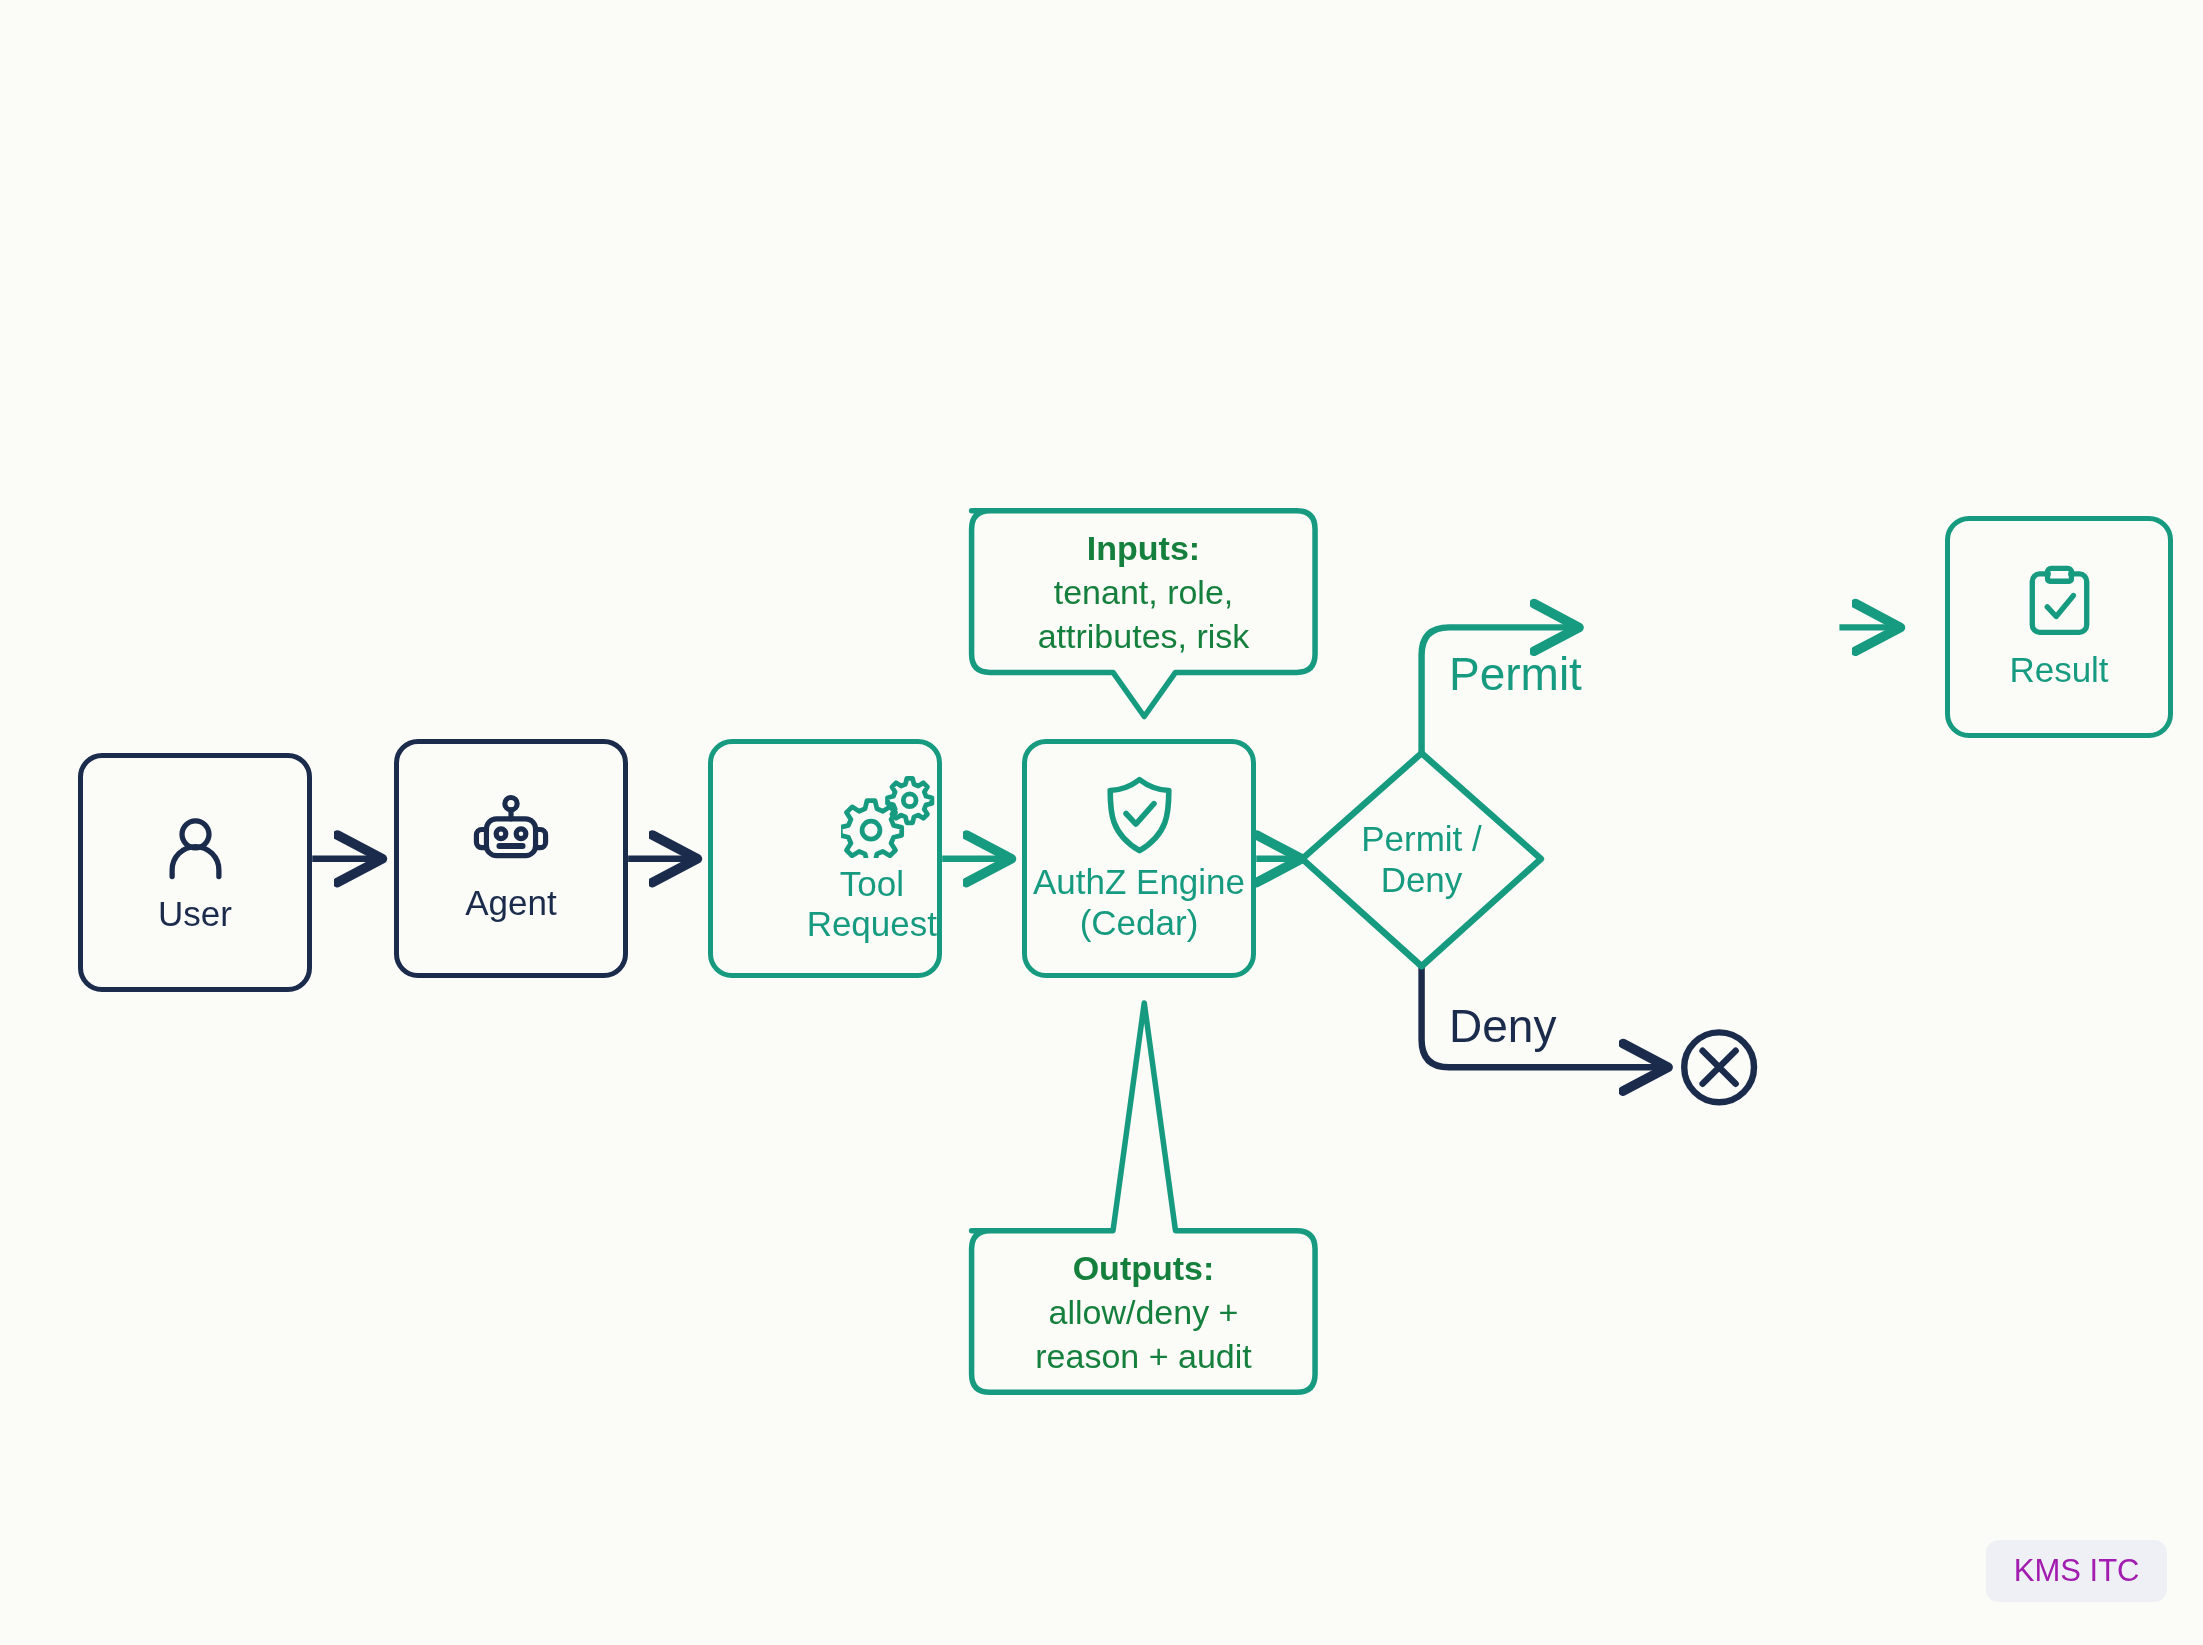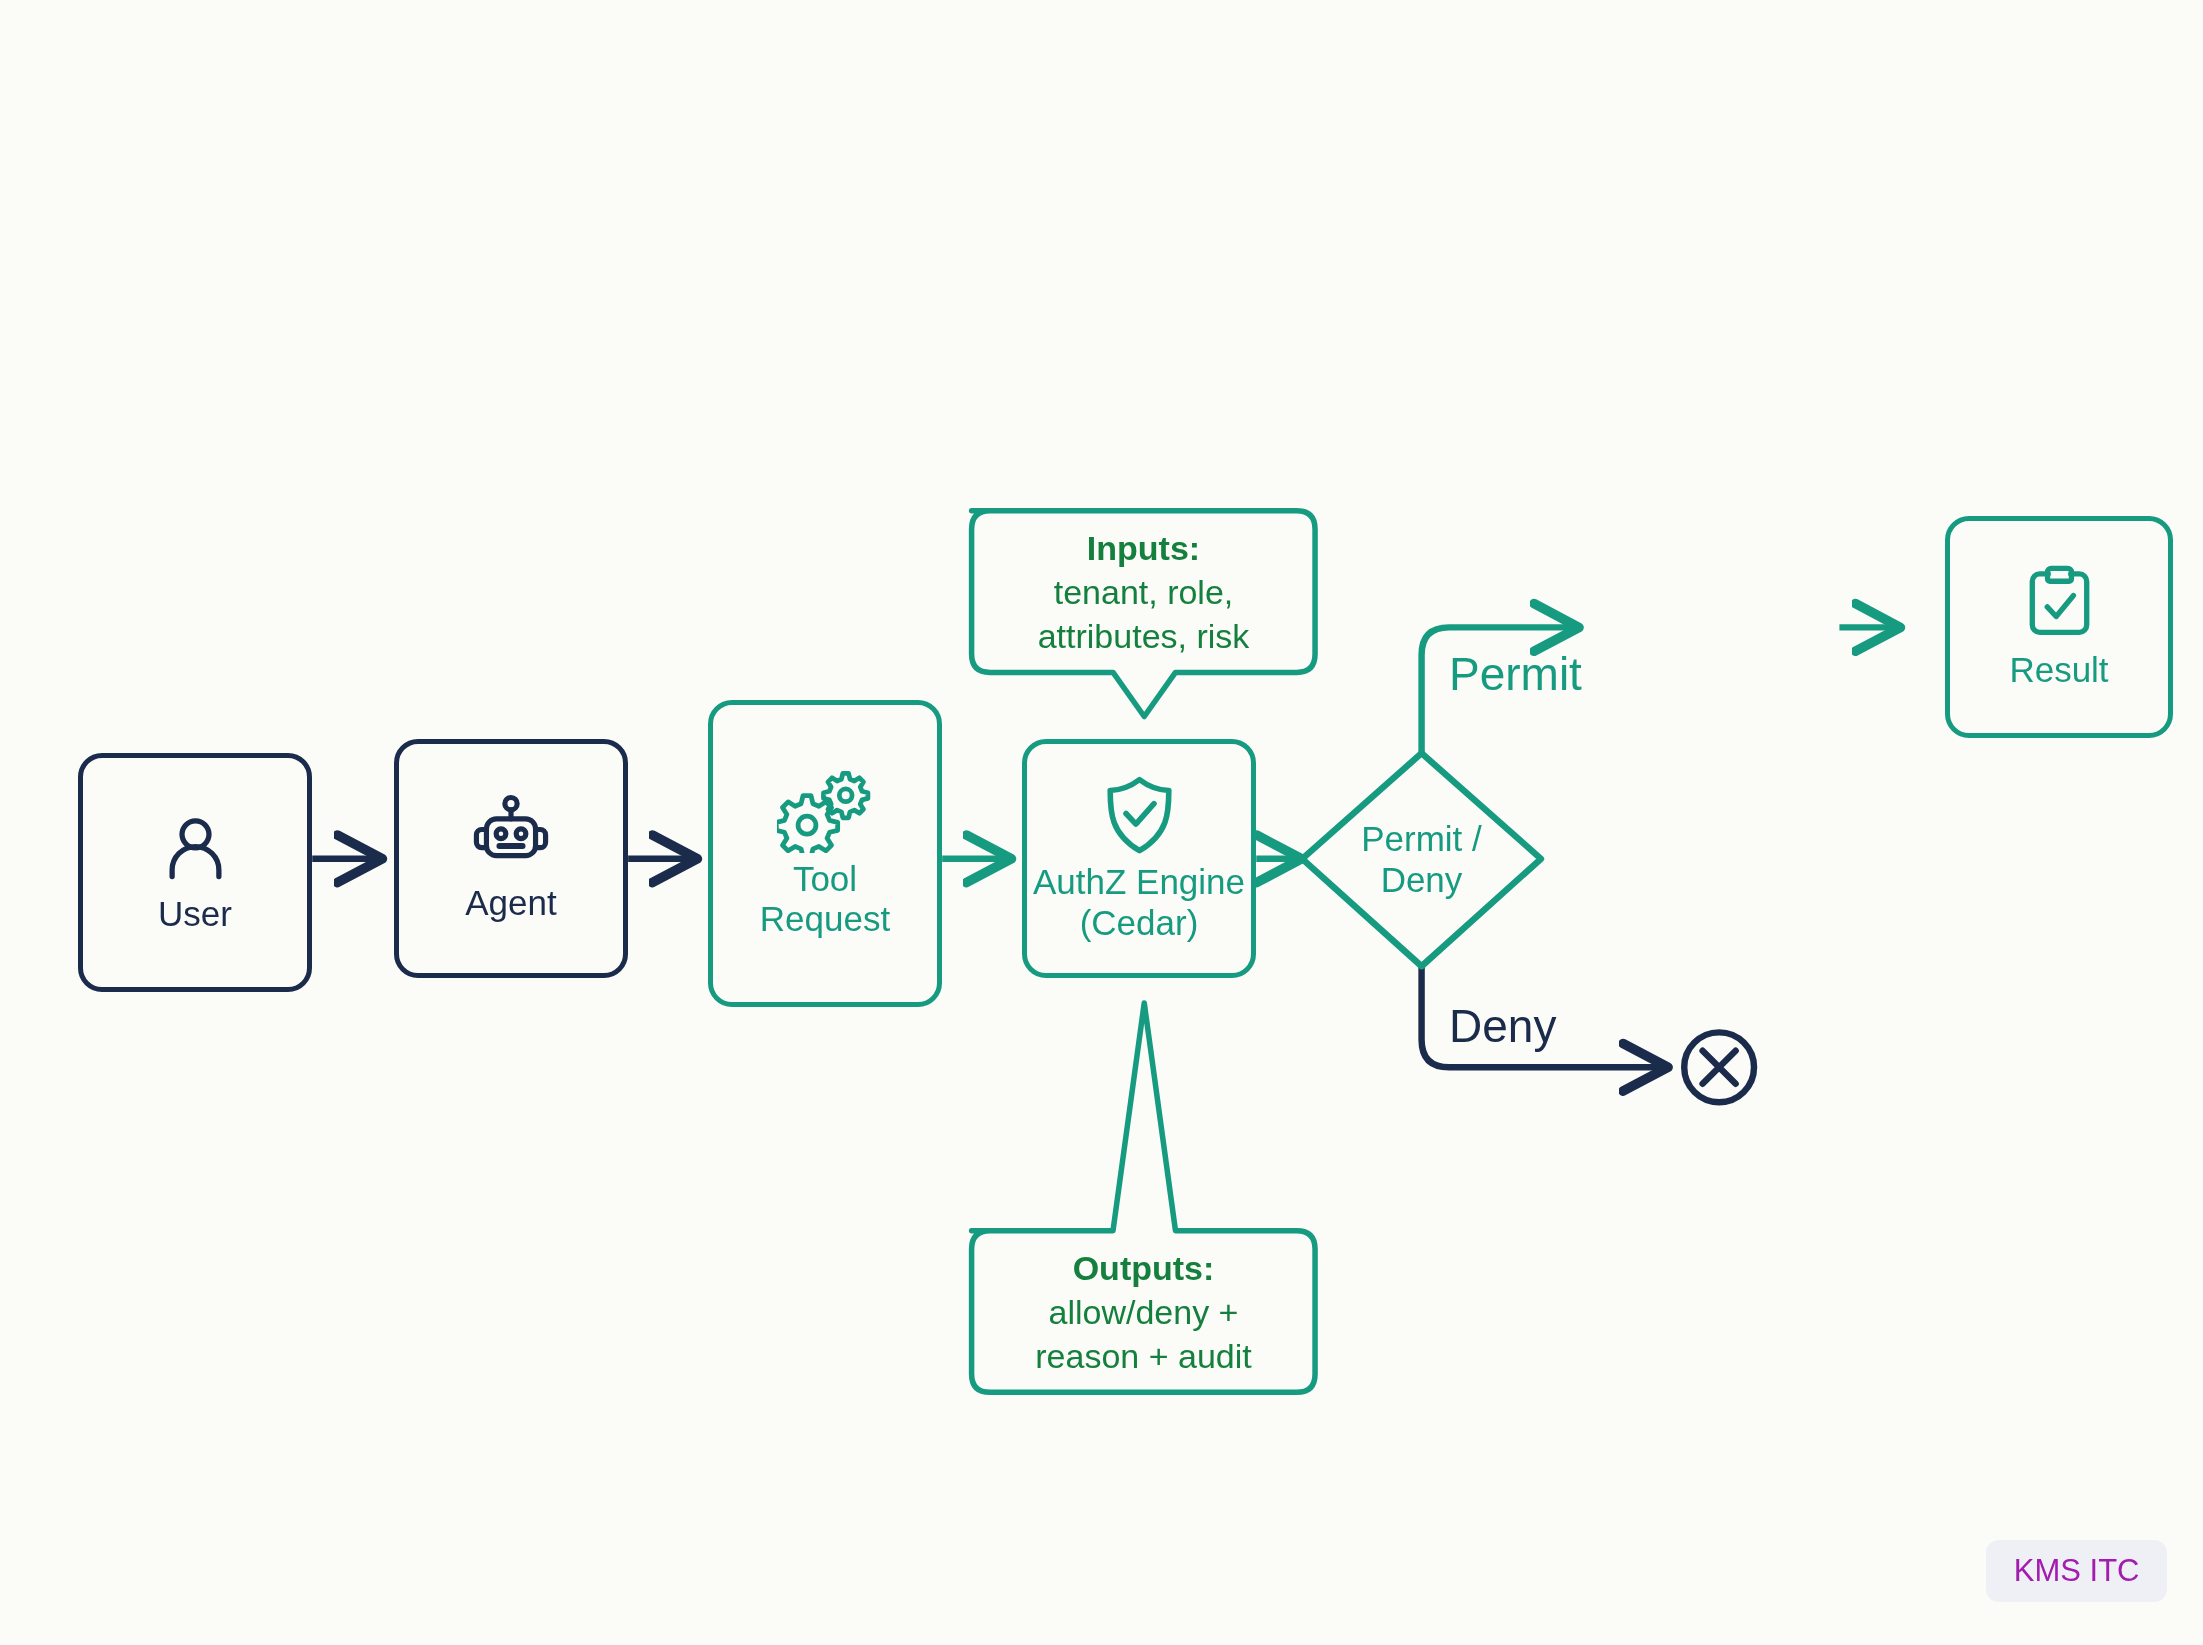--- a/index.html
+++ b/index.html
@@ -200,21 +200,21 @@
         <circle cx="9.9" cy="12.6" r="1.5"></circle>
         <circle cx="16.1" cy="12.6" r="1.5"></circle>
         <line x1="9.4" y1="16.4" x2="16.6" y2="16.4" stroke-width="1.8"></line>
         <path d="M5.4,11.3 H3.9 a1.6,1.6 0 0 0 -1.6,1.6 v2.4 a1.6,1.6 0 0 0 1.6,1.6 H5.4"></path>
         <path d="M20.6,11.3 H22.1 a1.6,1.6 0 0 1 1.6,1.6 v2.4 a1.6,1.6 0 0 1 -1.6,1.6 H20.6"></path>
       </svg>
     </span>
     <span class="caption">Agent</span>
   </div>
 
-  <div class="node teal" style="left:708px; top:700px; width:234px; height:307px;">
+  <div class="node teal" style="left:708px; top:739px; width:234px; height:239px;align-items:flex-end;">
     <span class="ico">
       <svg width="96" height="86" viewBox="0 0 30 27" fill="none" stroke="#179b80" stroke-width="1.5" stroke-linejoin="round">
 
         <path d="M20.6,2.0 l1.8,0 0.45,1.85 1.35,0.55 1.6,-1.0 1.27,1.27 -1.0,1.6
                  0.55,1.35 1.85,0.45 0,1.8 -1.85,0.45 -0.55,1.35 1.0,1.6 -1.27,1.27
                  -1.6,-1.0 -1.35,0.55 -0.45,1.85 -1.8,0 -0.45,-1.85 -1.35,-0.55
                  -1.6,1.0 -1.27,-1.27 1.0,-1.6 -0.55,-1.35 -1.85,-0.45 0,-1.8
                  1.85,-0.45 0.55,-1.35 -1.0,-1.6 1.27,-1.27 1.6,1.0 1.35,-0.55 Z"></path>
         <circle cx="21.5" cy="8.9" r="2.0"></circle>
 

